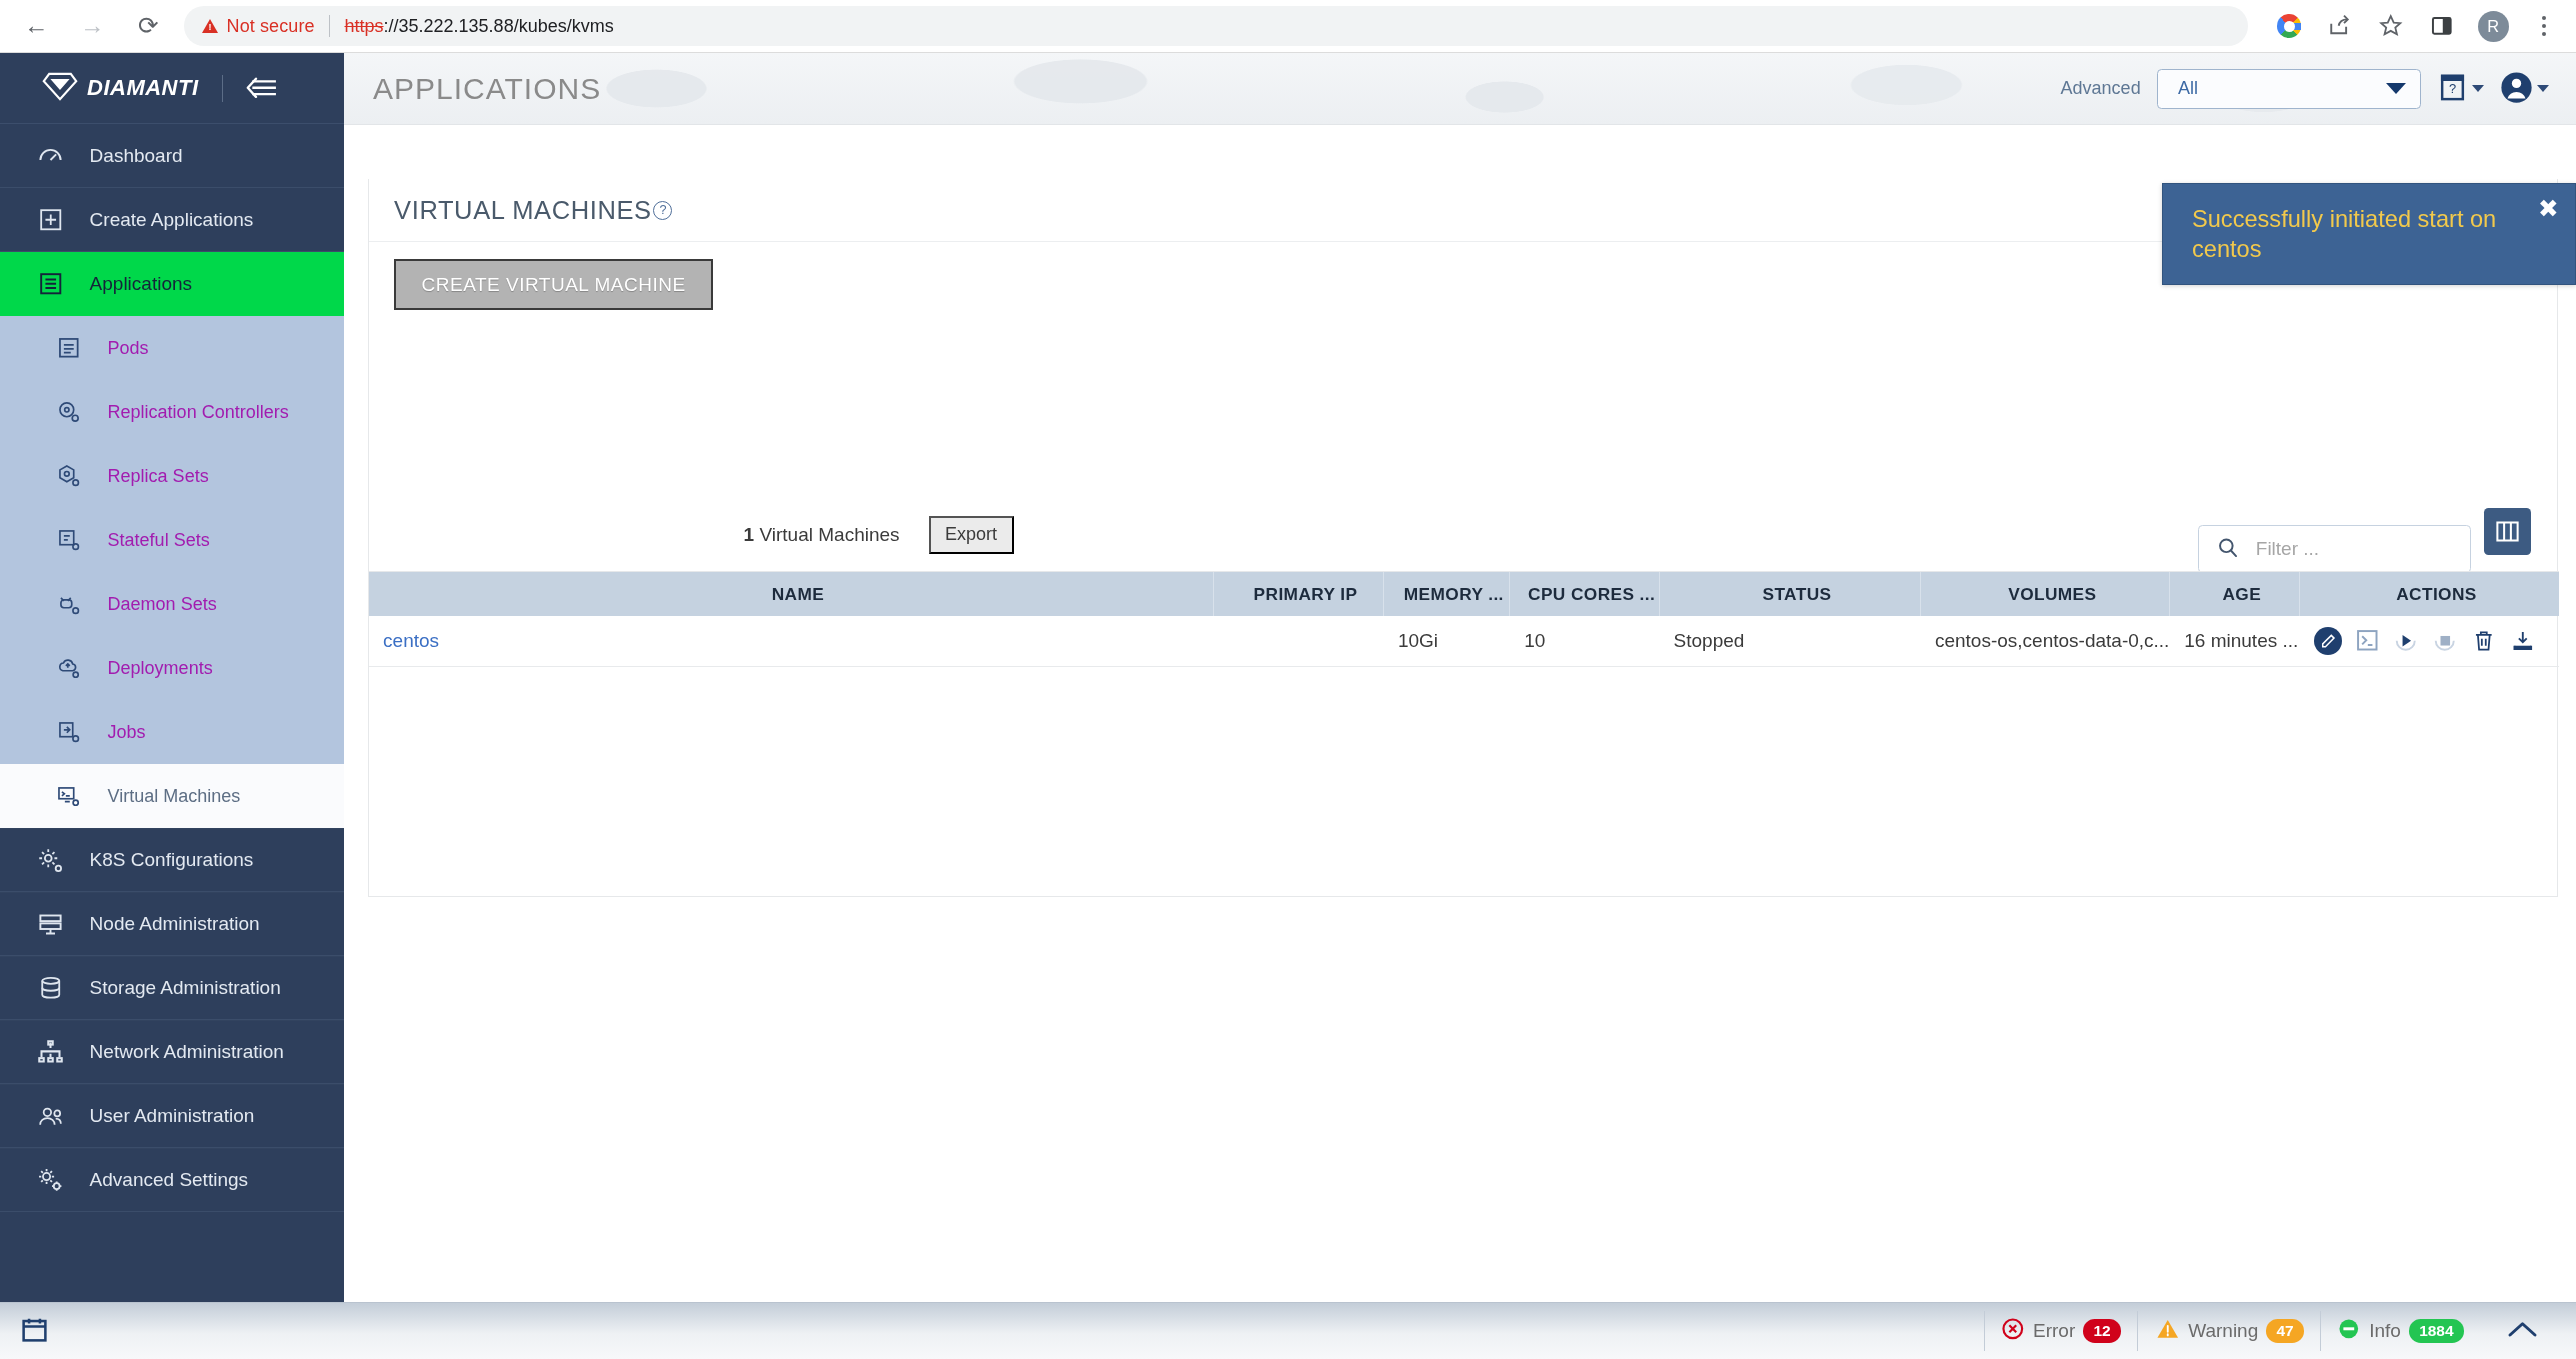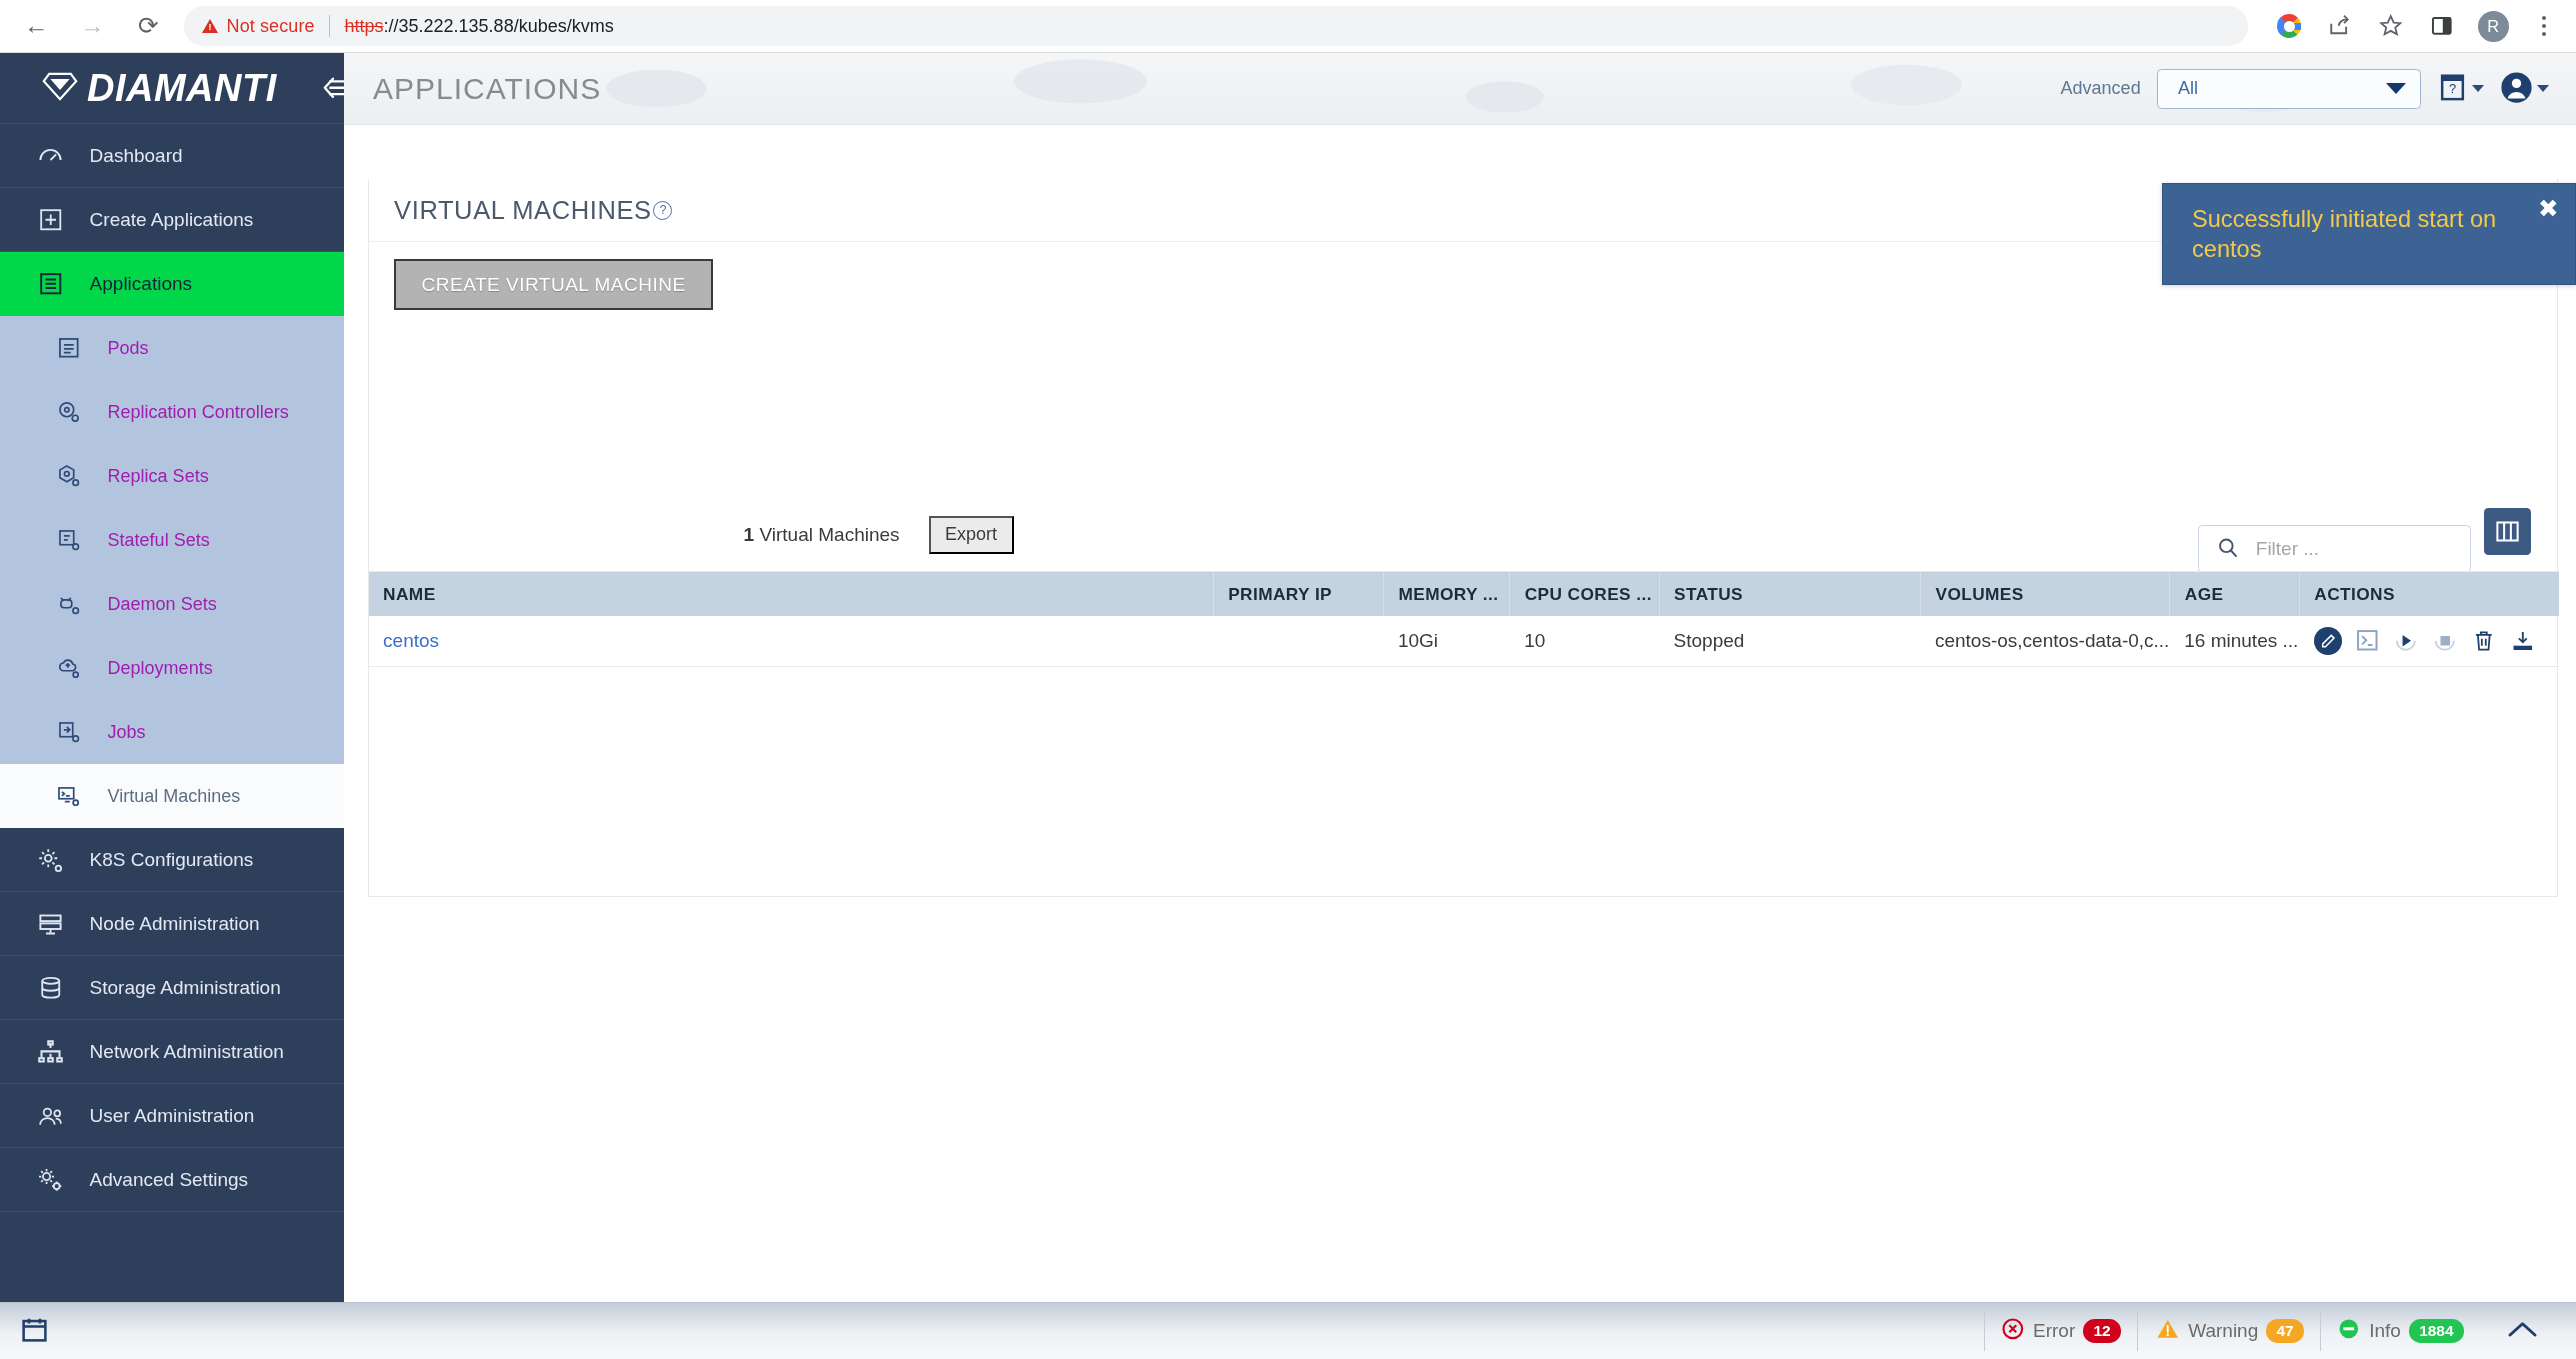--- a/index.html
+++ b/index.html
@@ -80,21 +80,21 @@
     color: #e8edf4;
     overflow: hidden;
   }
   .logo-row {
     height: 71px; display: flex; align-items: center;
     padding-left: 42px; gap: 0;
     border-bottom: 0.9px solid #3c4e6c;
   }
   .diamond-glyph { margin-right: 9px; }
   .logo-word {
-    font-size: 38px; font-weight: bold; font-style: italic;
+    font-size: 22px; font-weight: bold; font-style: italic;
     letter-spacing: 0.5px; color: #ffffff;
   }
   .logo-sep { width: 0.9px; height: 27px; background: #5c6d87; margin: 0 20px 0 23.6px; }
   .collapse-icon { display: flex; align-items: center; }
 
   .nav-item {
     height: 64px; display: flex; align-items: center;
     padding-left: 35px; gap: 23.6px;
     border-bottom: 0.9px solid #3b4d6a;
     font-size: 19px; color: #e3e9f1;
@@ -258,21 +258,21 @@
   
   .table-wrap {
     position: absolute; top: 392px; left: 0;
     width: 2190px; height: 326px;
     border-top: 0.9px solid #e6e8ea;
   }
   table { width: 100%; border-collapse: collapse; table-layout: fixed; }
   thead th {
     background: #c5d2e0;
     color: #1d2b3d; font-size: 17.3px; font-weight: bold;
-    text-align: left; letter-spacing: 0.4px;
+    text-align: center; letter-spacing: 0.4px;
     height: 44px; padding: 0 0 0 14.5px;
     border-right: 0.9px solid #d8e1eb;
     white-space: nowrap;
   }
   thead th:last-child { border-right: none; }
   tbody td {
     height: 50px; font-size: 19px; color: #3b3b3b;
     padding: 0 0 0 14.5px;
     border-bottom: 0.9px solid #e8eaec;
     white-space: nowrap; overflow: hidden; text-overflow: ellipsis;

